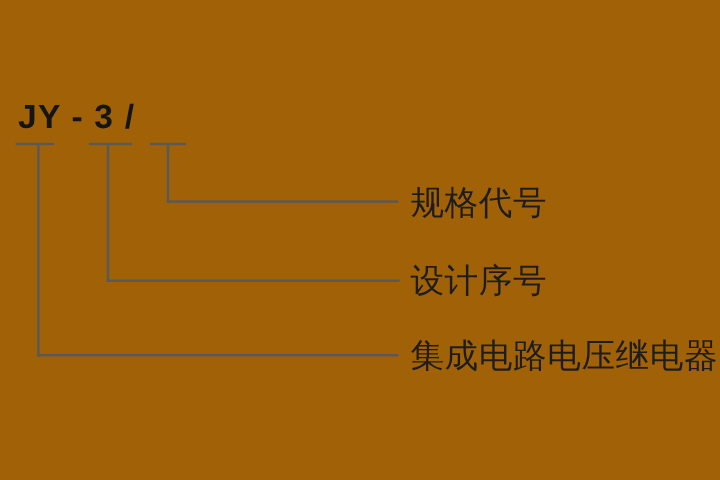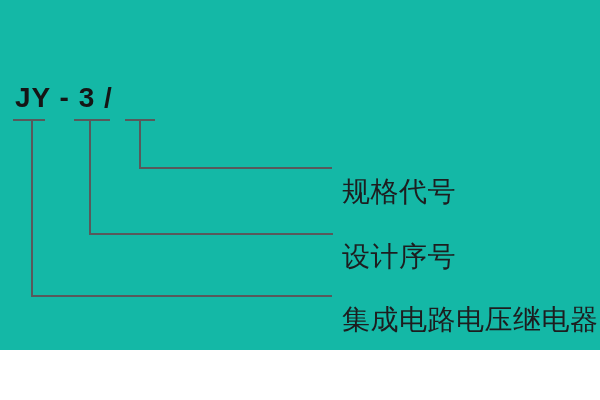--- a/index.html
+++ b/index.html
@@ -3,22 +3,22 @@
 <meta charset="utf-8">
 <style>
   html, body {
     margin: 0;
     padding: 0;
     background: #ffffff;
   }
   .canvas {
     position: relative;
     width: 600px;
-    height: 350px;
-    background: #14b8a6;
+    height: 400px;
+    background: #a16207;
     overflow: hidden;
     font-family: "Liberation Sans", "DejaVu Sans", sans-serif;
   }
   .model-code {
     position: absolute;
     left: 15px;
     top: 84px;
     font-size: 28px;
     font-weight: 700;
     color: #151515;
@@ -51,21 +51,20 @@
   .v-spec-code { left: 139px; top: 121px; height: 48px; }
   .h-spec-code { left: 139px; top: 167px; width: 193px; }
   .anno-label {
     position: absolute;
     left: 342px;
     font-size: 28px;
     line-height: 28px;
     color: #1d1d1f;
     white-space: nowrap;
     letter-spacing: 0.5px;
-    margin-top: 23px;
   }
   .lbl-spec-code { top: 155px; }
   .lbl-design-serial { top: 220px; }
   .lbl-product-type { top: 283px; }
 </style>
 </head>
 <body>
 
 <div class="canvas">
 

